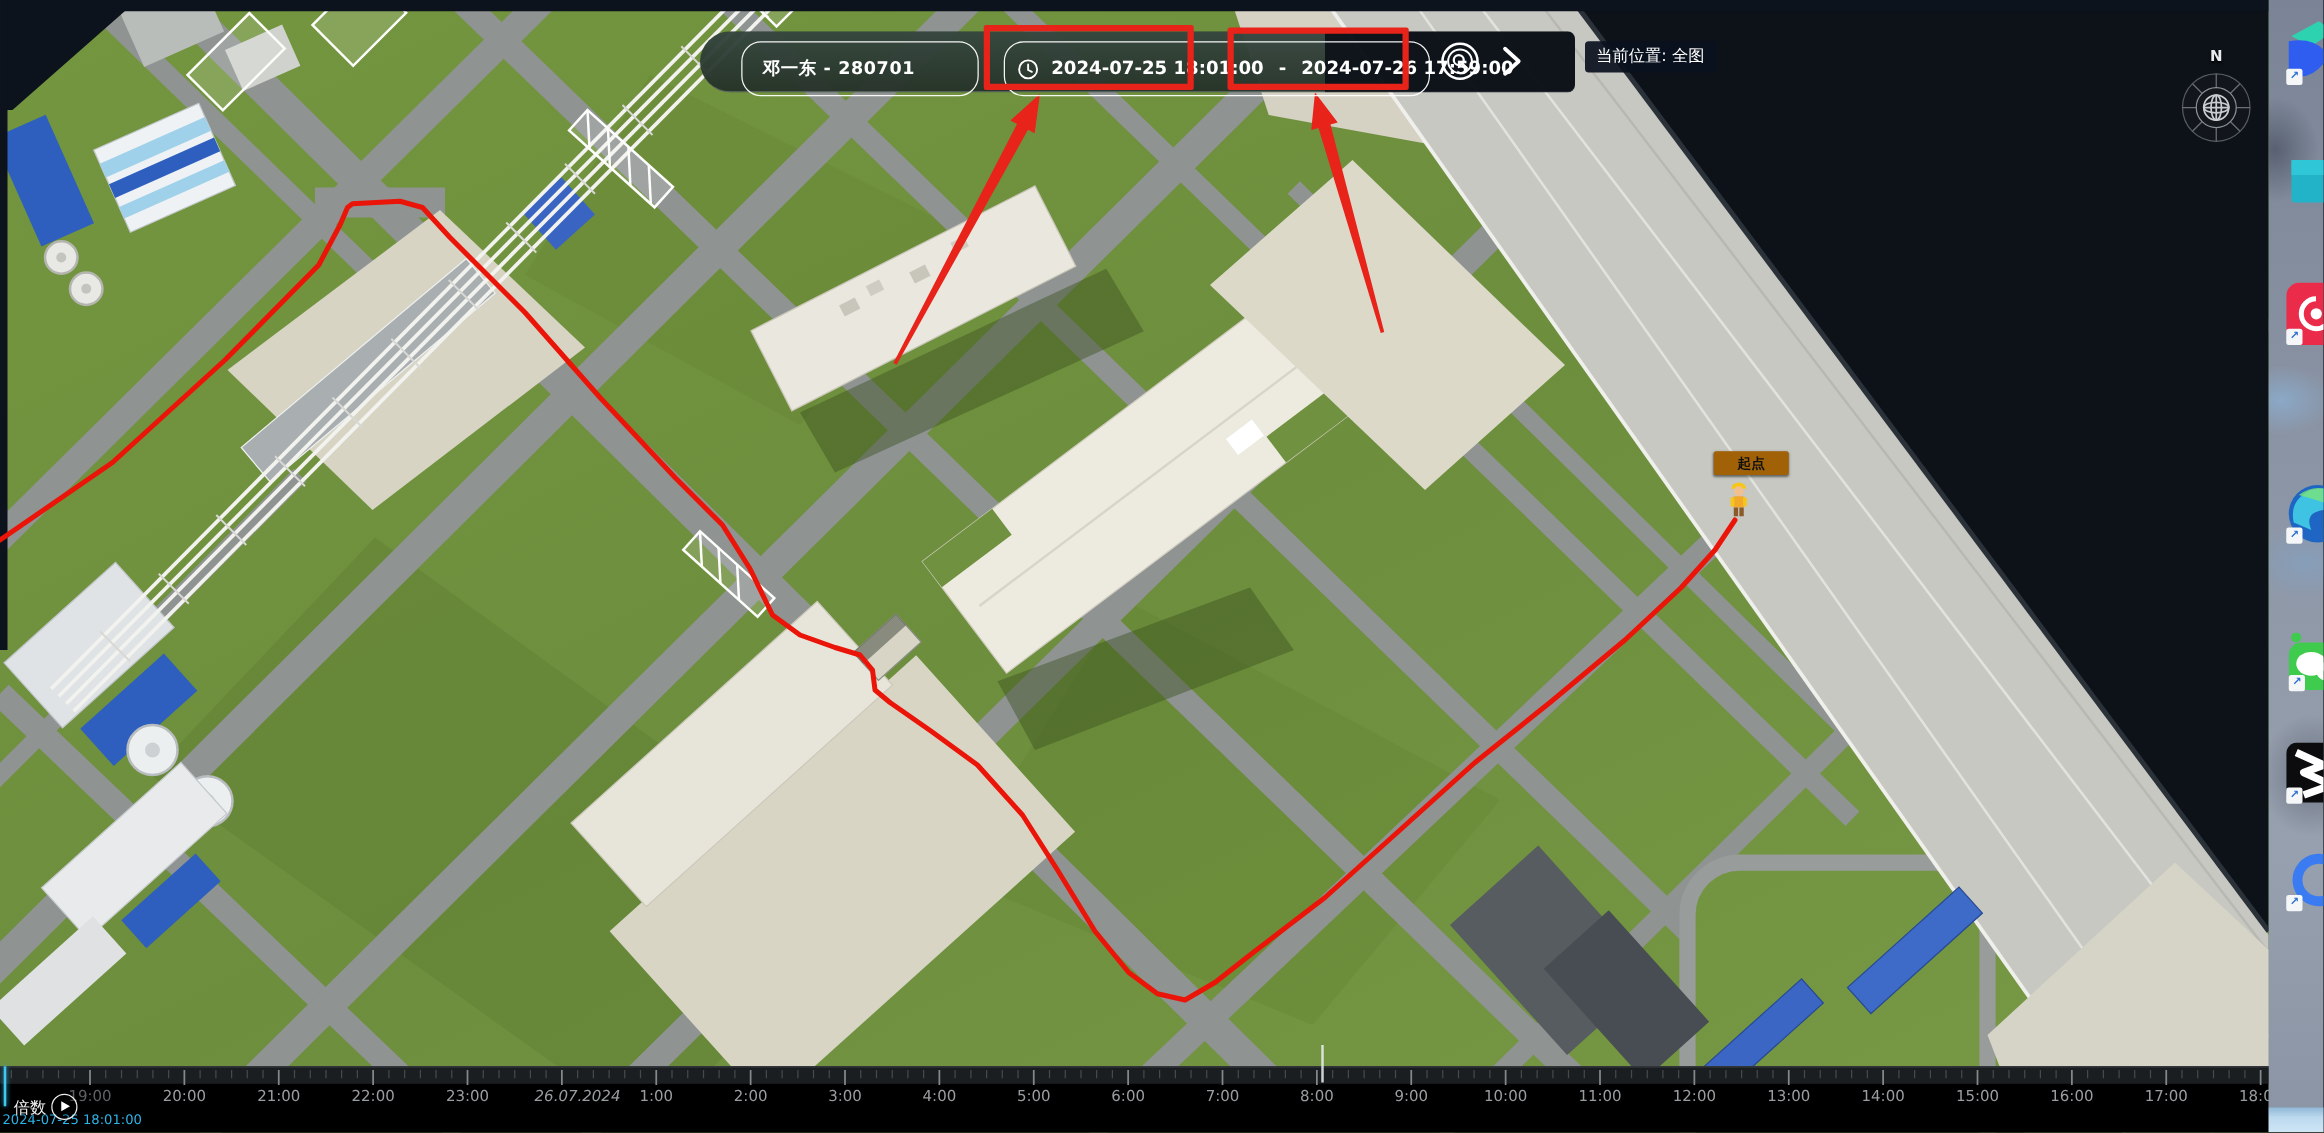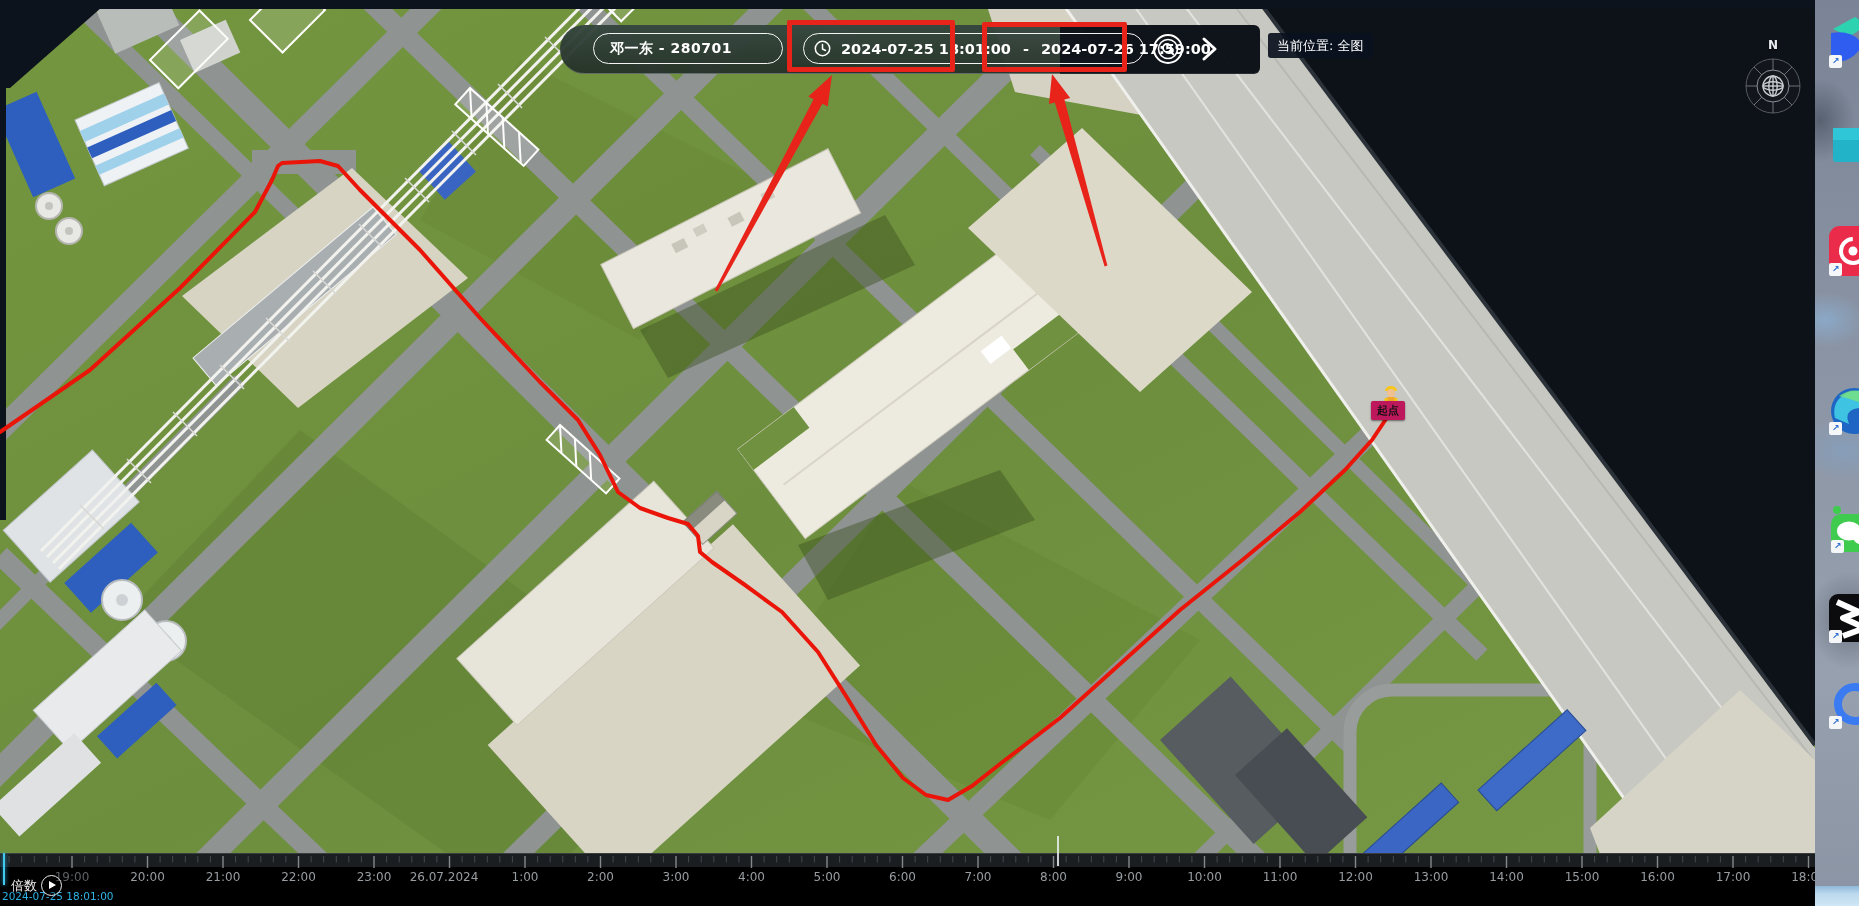--- a/index.html
+++ b/index.html
@@ -9,41 +9,41 @@
   
   #map{position:absolute;left:0;top:0;width:1815px;height:906px;overflow:hidden;background:#6f9140;}
   #scene{position:absolute;left:0;top:0;}
 
   
   .bar-left{position:absolute;left:560px;top:25px;width:500px;height:49px;
     background:linear-gradient(#35463f,#263229);border-radius:25px 0 0 25px;
     border-bottom:1px solid rgba(255,255,255,.22);opacity:.96;}
   .bar-right{position:absolute;left:1060px;top:25px;width:200px;height:49px;
     background:#0a0f16;border-radius:0 6px 6px 0;border-bottom:1px solid rgba(255,255,255,.10);opacity:.97;}
-  .pill{position:absolute;top:33px;height:31px;border:1.5px solid rgba(255,255,255,.95);
+  .pill{position:absolute;top:33px;height:44px;border:1.5px solid rgba(255,255,255,.95);
     border-radius:16px;display:flex;align-items:center;color:#fff;}
   #person-pill{left:593px;width:190px;padding-left:16px;font-size:14px;font-weight:bold;letter-spacing:.5px;}
   #time-pill{left:803px;width:341px;font-size:14.5px;font-weight:bold;}
   #time-pill .seg{white-space:nowrap;}
   #clock-ic{margin-left:10px;margin-right:10px;flex:0 0 auto;}
   #time-dash{margin:0 12px;}
   #search-btn{position:absolute;left:1152px;top:33px;width:32px;height:32px;cursor:pointer;}
   #next-btn{position:absolute;left:1196px;top:35px;width:26px;height:28px;cursor:pointer;}
   #loc-badge{position:absolute;left:1268px;top:33px;height:25px;padding:0 9px;
     background:rgba(10,17,30,.92);color:#fff;font-size:13px;line-height:25px;border-radius:3px;}
 
   
   .hl-box{position:absolute;border:5px solid #e8231a;border-radius:2px;}
   #hl1{left:787px;top:20px;width:168px;height:52px;}
   #hl2{left:982px;top:22px;width:145px;height:50px;}
   #anno-svg{position:absolute;left:0;top:0;pointer-events:none;}
 
   
-  #start-marker{position:absolute;left:1371px;top:361px;background:#be185d;color:#111;
-    font-size:11px;font-weight:bold;padding:2px 6px;border-radius:2px;box-shadow:0 1px 2px rgba(0,0,0,.5);margin-top:40px;}
+  #start-marker{position:absolute;left:1371px;top:361px;background:#a16207;color:#111;
+    font-size:11px;font-weight:bold;padding:2px 19px;border-radius:2px;box-shadow:0 1px 2px rgba(0,0,0,.5);}
   #worker{position:absolute;left:1380px;top:384px;}
 
   
   #compass{position:absolute;left:1743px;top:38px;width:60px;height:82px;}
   #compass .n{position:absolute;left:50%;transform:translateX(-50%);top:0;color:#e9ecef;
     font-size:12px;font-weight:bold;text-shadow:0 1px 2px #000;}
 
   
   #tl-band{position:absolute;left:0;top:853px;width:1815px;height:53px;background:#000;padding-left:20px;}
   #tl-ruler{position:absolute;left:0;top:0;width:1815px;height:14px;background:#1b1e21;border-top:1px solid #3a3e41;}
@@ -342,21 +342,21 @@
           <path d="M9.1,1V7.5M21.7,1V7.5M34.3,1V7.5M46.8,1V7.5M59.4,1V7.5M84.6,1V7.5M97.2,1V7.5M109.8,1V7.5M122.3,1V7.5M134.9,1V7.5M160.1,1V7.5M172.7,1V7.5M185.3,1V7.5M197.8,1V7.5M210.4,1V7.5M235.6,1V7.5M248.2,1V7.5M260.8,1V7.5M273.3,1V7.5M285.9,1V7.5M311.1,1V7.5M323.7,1V7.5M336.3,1V7.5M348.8,1V7.5M361.4,1V7.5M386.6,1V7.5M399.2,1V7.5M411.8,1V7.5M424.3,1V7.5M436.9,1V7.5M462.1,1V7.5M474.7,1V7.5M487.3,1V7.5M499.8,1V7.5M512.4,1V7.5M537.6,1V7.5M550.2,1V7.5M562.8,1V7.5M575.3,1V7.5M587.9,1V7.5M613.1,1V7.5M625.7,1V7.5M638.3,1V7.5M650.8,1V7.5M663.4,1V7.5M688.6,1V7.5M701.2,1V7.5M713.8,1V7.5M726.3,1V7.5M738.9,1V7.5M764.1,1V7.5M776.7,1V7.5M789.3,1V7.5M801.8,1V7.5M814.4,1V7.5M839.6,1V7.5M852.2,1V7.5M864.8,1V7.5M877.3,1V7.5M889.9,1V7.5M915.1,1V7.5M927.7,1V7.5M940.3,1V7.5M952.8,1V7.5M965.4,1V7.5M990.6,1V7.5M1003.2,1V7.5M1015.8,1V7.5M1028.3,1V7.5M1040.9,1V7.5M1066.1,1V7.5M1078.7,1V7.5M1091.3,1V7.5M1103.8,1V7.5M1116.4,1V7.5M1141.6,1V7.5M1154.2,1V7.5M1166.8,1V7.5M1179.3,1V7.5M1191.9,1V7.5M1217.1,1V7.5M1229.7,1V7.5M1242.3,1V7.5M1254.8,1V7.5M1267.4,1V7.5M1292.6,1V7.5M1305.2,1V7.5M1317.8,1V7.5M1330.3,1V7.5M1342.9,1V7.5M1368.1,1V7.5M1380.7,1V7.5M1393.3,1V7.5M1405.8,1V7.5M1418.4,1V7.5M1443.6,1V7.5M1456.2,1V7.5M1468.8,1V7.5M1481.3,1V7.5M1493.9,1V7.5M1519.1,1V7.5M1531.7,1V7.5M1544.3,1V7.5M1556.8,1V7.5M1569.4,1V7.5M1594.6,1V7.5M1607.2,1V7.5M1619.8,1V7.5M1632.3,1V7.5M1644.9,1V7.5M1670.1,1V7.5M1682.7,1V7.5M1695.3,1V7.5M1707.8,1V7.5M1720.4,1V7.5M1745.6,1V7.5M1758.2,1V7.5M1770.8,1V7.5M1783.3,1V7.5M1795.9,1V7.5" stroke="#45494d" stroke-width="1" fill="none"></path>
           <path d="M72.0,1V13M147.5,1V13M223.0,1V13M298.5,1V13M374.0,1V13M449.5,1V13M525.0,1V13M600.5,1V13M676.0,1V13M751.5,1V13M827.0,1V13M902.5,1V13M978.0,1V13M1053.5,1V13M1129.0,1V13M1204.5,1V13M1280.0,1V13M1355.5,1V13M1431.0,1V13M1506.5,1V13M1582.0,1V13M1657.5,1V13M1733.0,1V13M1808.5,1V13" stroke="#83888c" stroke-width="1.4" fill="none"></path>
         </svg>
     </div>
     <div id="tl-labels">
         <span class="dim" style="left: 72px;">19:00</span>
         <span style="left: 147.5px; text-align: right;">20:00</span>
         <span style="left: 223px;">21:00</span>
         <span style="left: 298.5px;">22:00</span>
         <span style="left: 374px;">23:00</span>
-        <span style="left: 444px;">26.07.2024</span>
+        <span style="left: 462px; font-style: italic;">26.07.2024</span>
         <span style="left: 525px;">1:00</span>
         <span style="left: 600.5px;">2:00</span>
         <span style="left: 676px;">3:00</span>
         <span style="left: 751.5px;">4:00</span>
         <span style="left: 827px;">5:00</span>
         <span style="left: 902.5px;">6:00</span>
         <span style="left: 978px;">7:00</span>
         <span style="left: 1053.5px;">8:00</span>
         <span style="left: 1129px;">9:00</span>
         <span style="left: 1204.5px;">10:00</span>

